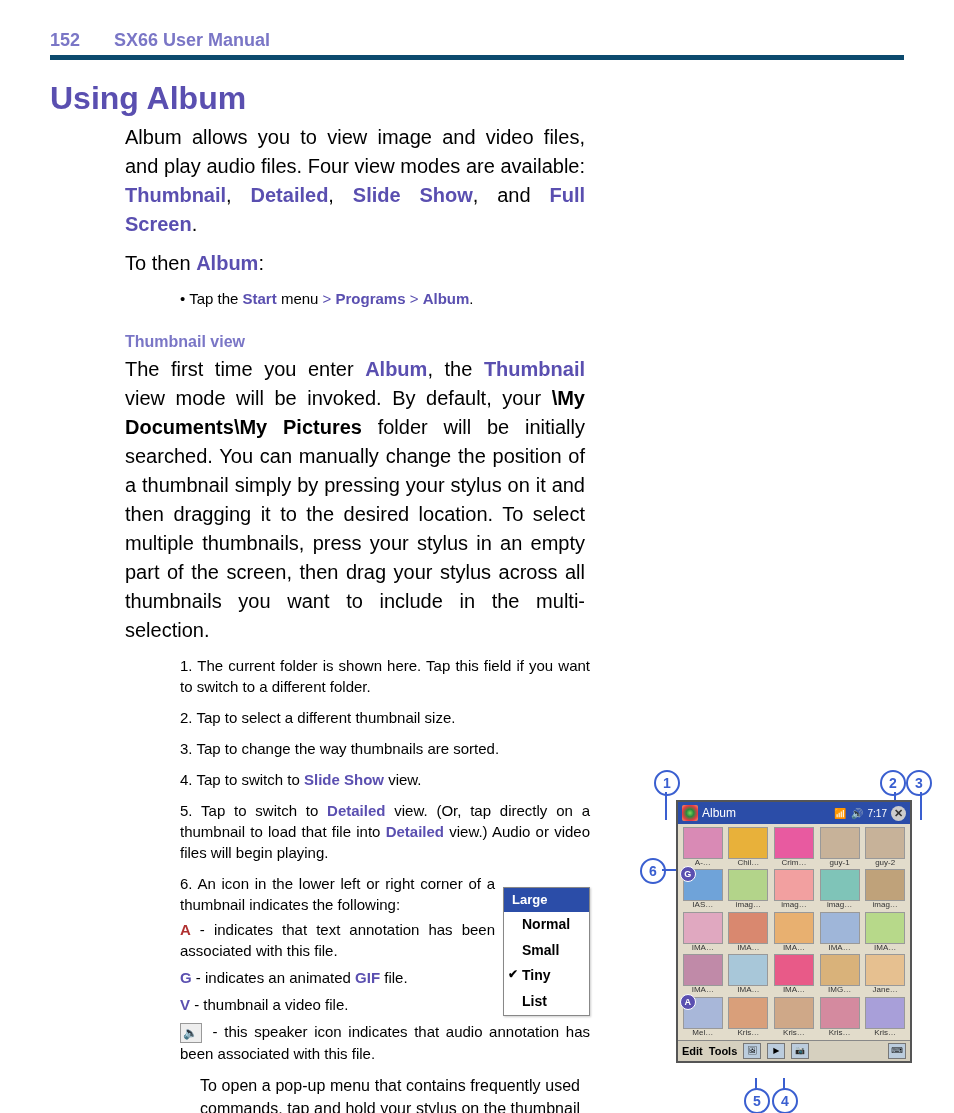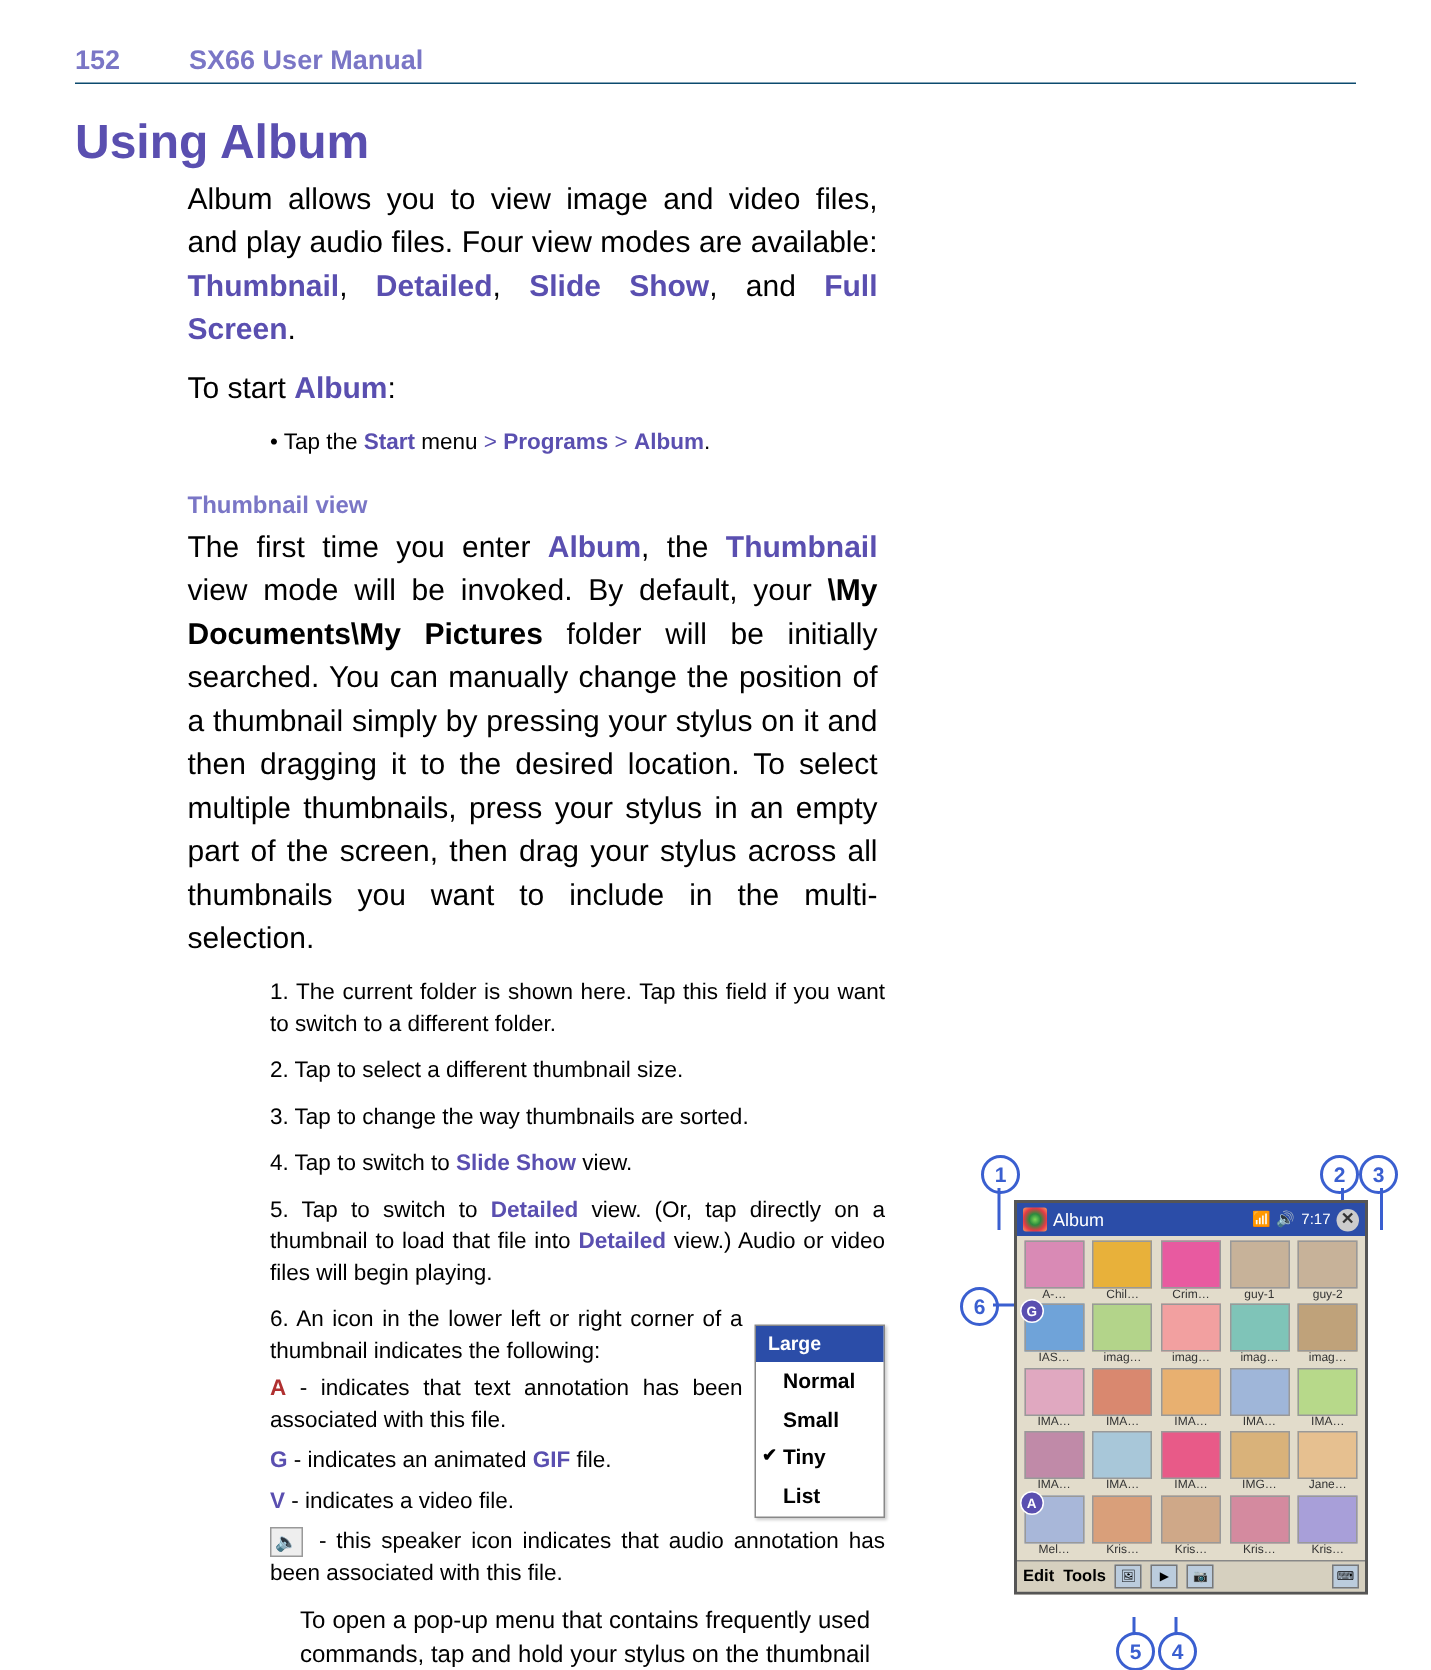--- a/index.html
+++ b/index.html
@@ -10,23 +10,23 @@
     width: 954px;
     color: #000;
   }
   .page {
     padding: 30px 50px 20px 50px;
     position: relative;
   }
   .header-row {
     display: flex;
     align-items: baseline;
-    gap: 46px;
+    gap: 34px;
     margin-bottom: 20px;
-    border-bottom: 1px solid #0c4a6e;
+    border-bottom: 5px solid #0c4a6e;
     padding-bottom: 4px;
   }
   .page-num {
     color: #7a76c6;
     font-weight: bold;
     font-size: 18px;
   }
   .manual-title {
     color: #7a76c6;
     font-weight: bold;
@@ -221,21 +221,21 @@
     <span class="manual-title">SX66 User Manual</span>
   </div>
 
   <h1 class="main-heading">Using Album</h1>
 
   <div class="body-text">
     <p>
       <span>Album allows you to view image and video files, and play audio files. Four view modes are available: </span><span class="bold-link">Thumbnail</span><span>, </span><span class="bold-link">Detailed</span><span>, </span><span class="bold-link">Slide Show</span><span>, and </span><span class="bold-link">Full Screen</span><span>.</span>
     </p>
     <p>
-      <span>To start </span><span class="bold-link">Album</span><span>:</span>
+      <span>To then </span><span class="bold-link">Album</span><span>:</span>
     </p>
   </div>
 
   <div class="bullet-row">
     <span>• Tap the </span><span class="bold-link">Start</span><span> menu </span><span class="sep">&gt; </span><span class="bold-link">Programs</span><span class="sep"> &gt; </span><span class="bold-link">Album</span><span>.</span>
   </div>
 
   <h2 class="sub-heading">Thumbnail view</h2>
 
   <div class="body-text">
@@ -263,21 +263,21 @@
         <div class="menu-item">List</div>
       </div>
       <div>6. An icon in the lower left or right corner of a thumbnail indicates the following:</div>
       <div style="margin-top:4px;">
         <span class="letter-a">A</span><span> - indicates that text annotation has been associated with this file.</span>
       </div>
       <div style="margin-top:6px;">
         <span class="letter-g">G</span><span> - indicates an animated </span><span class="bold-link">GIF</span><span> file.</span>
       </div>
       <div style="margin-top:6px;">
-        <span class="letter-v">V</span><span> - indicates a video file.</span>
+        <span class="letter-v">V</span><span> - thumbnail a video file.</span>
       </div>
       <div style="margin-top:6px;">
         <span class="speaker-icon">🔈</span><span> - this speaker icon indicates that audio annotation has been associated with this file.</span>
       </div>
     </div>
   </div>
 
   <div class="clearfix" style="margin-left:75px;">
     <div class="bottom-para">To open a pop-up menu that contains frequently used commands, tap and hold your stylus on the thumbnail you want to operate on. To view</div>
   </div>

